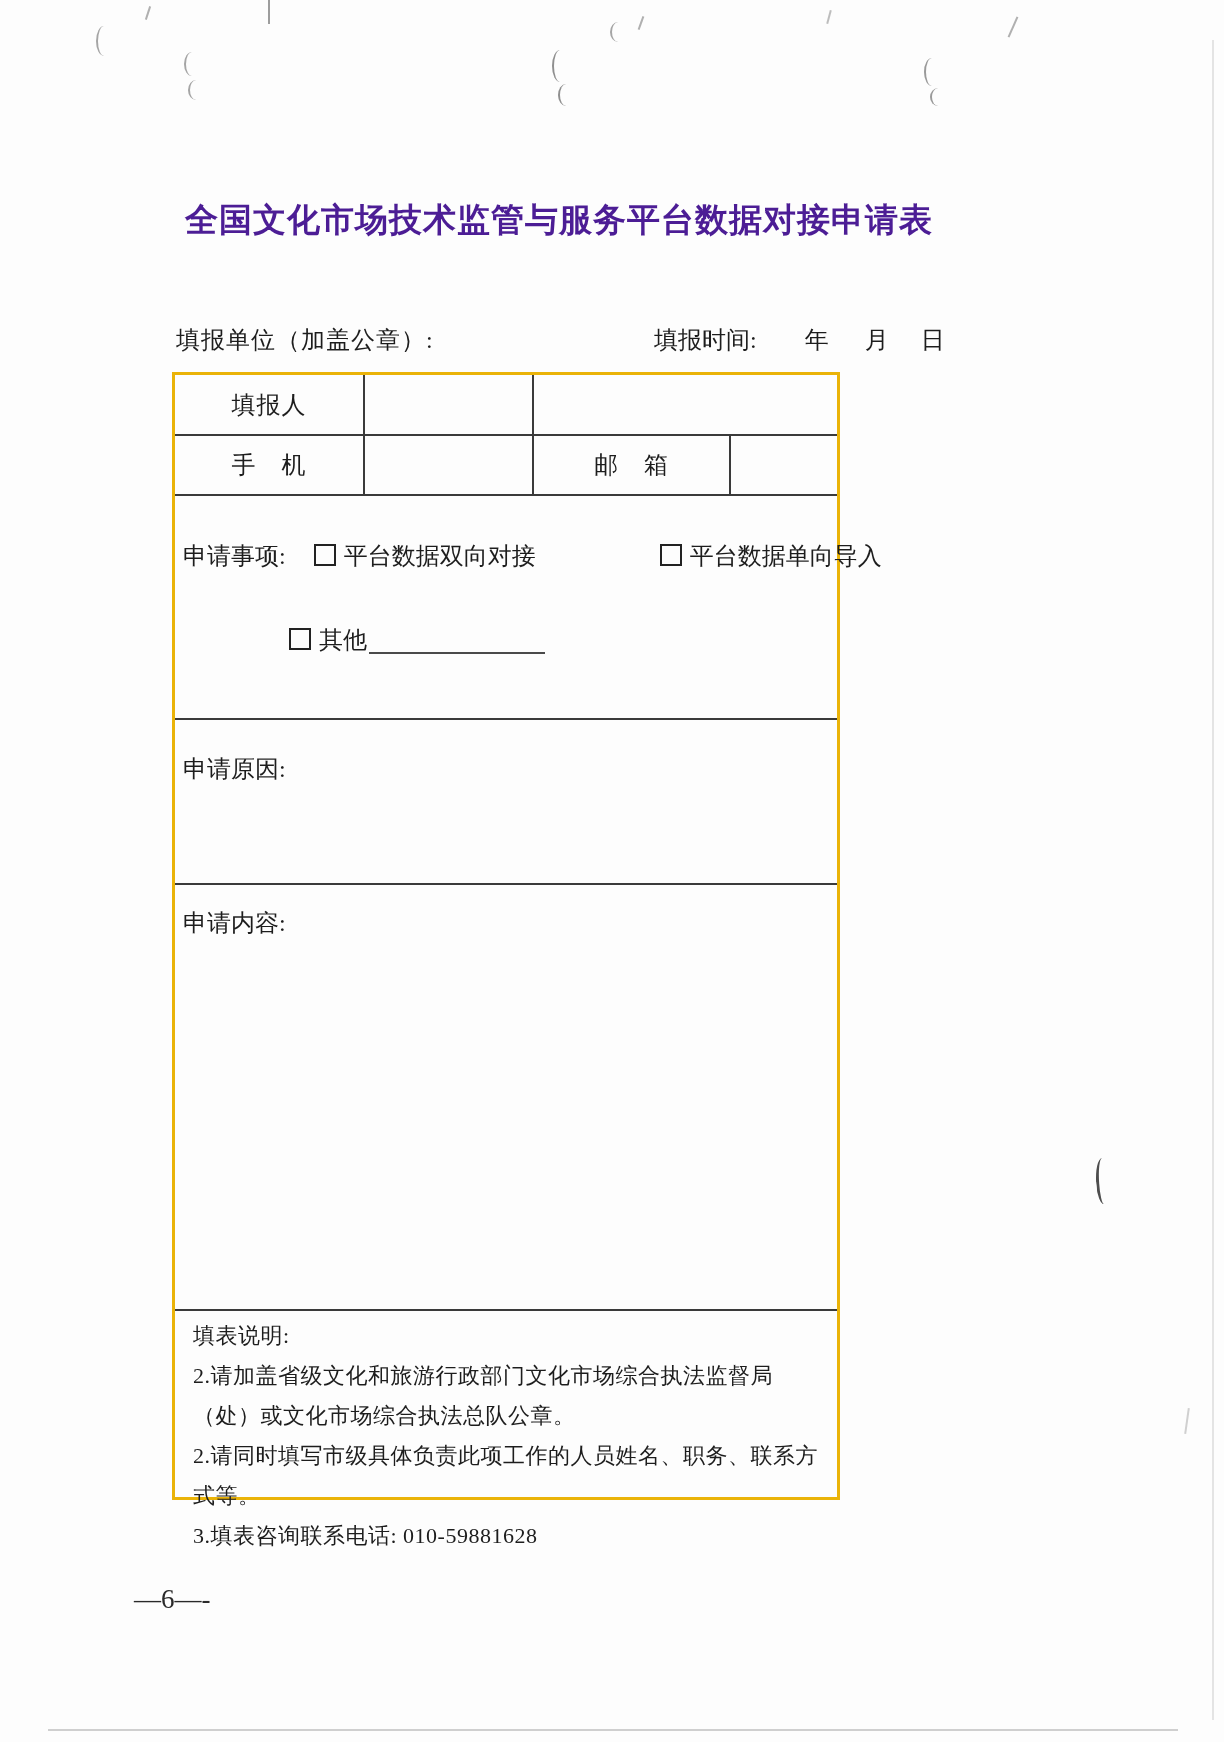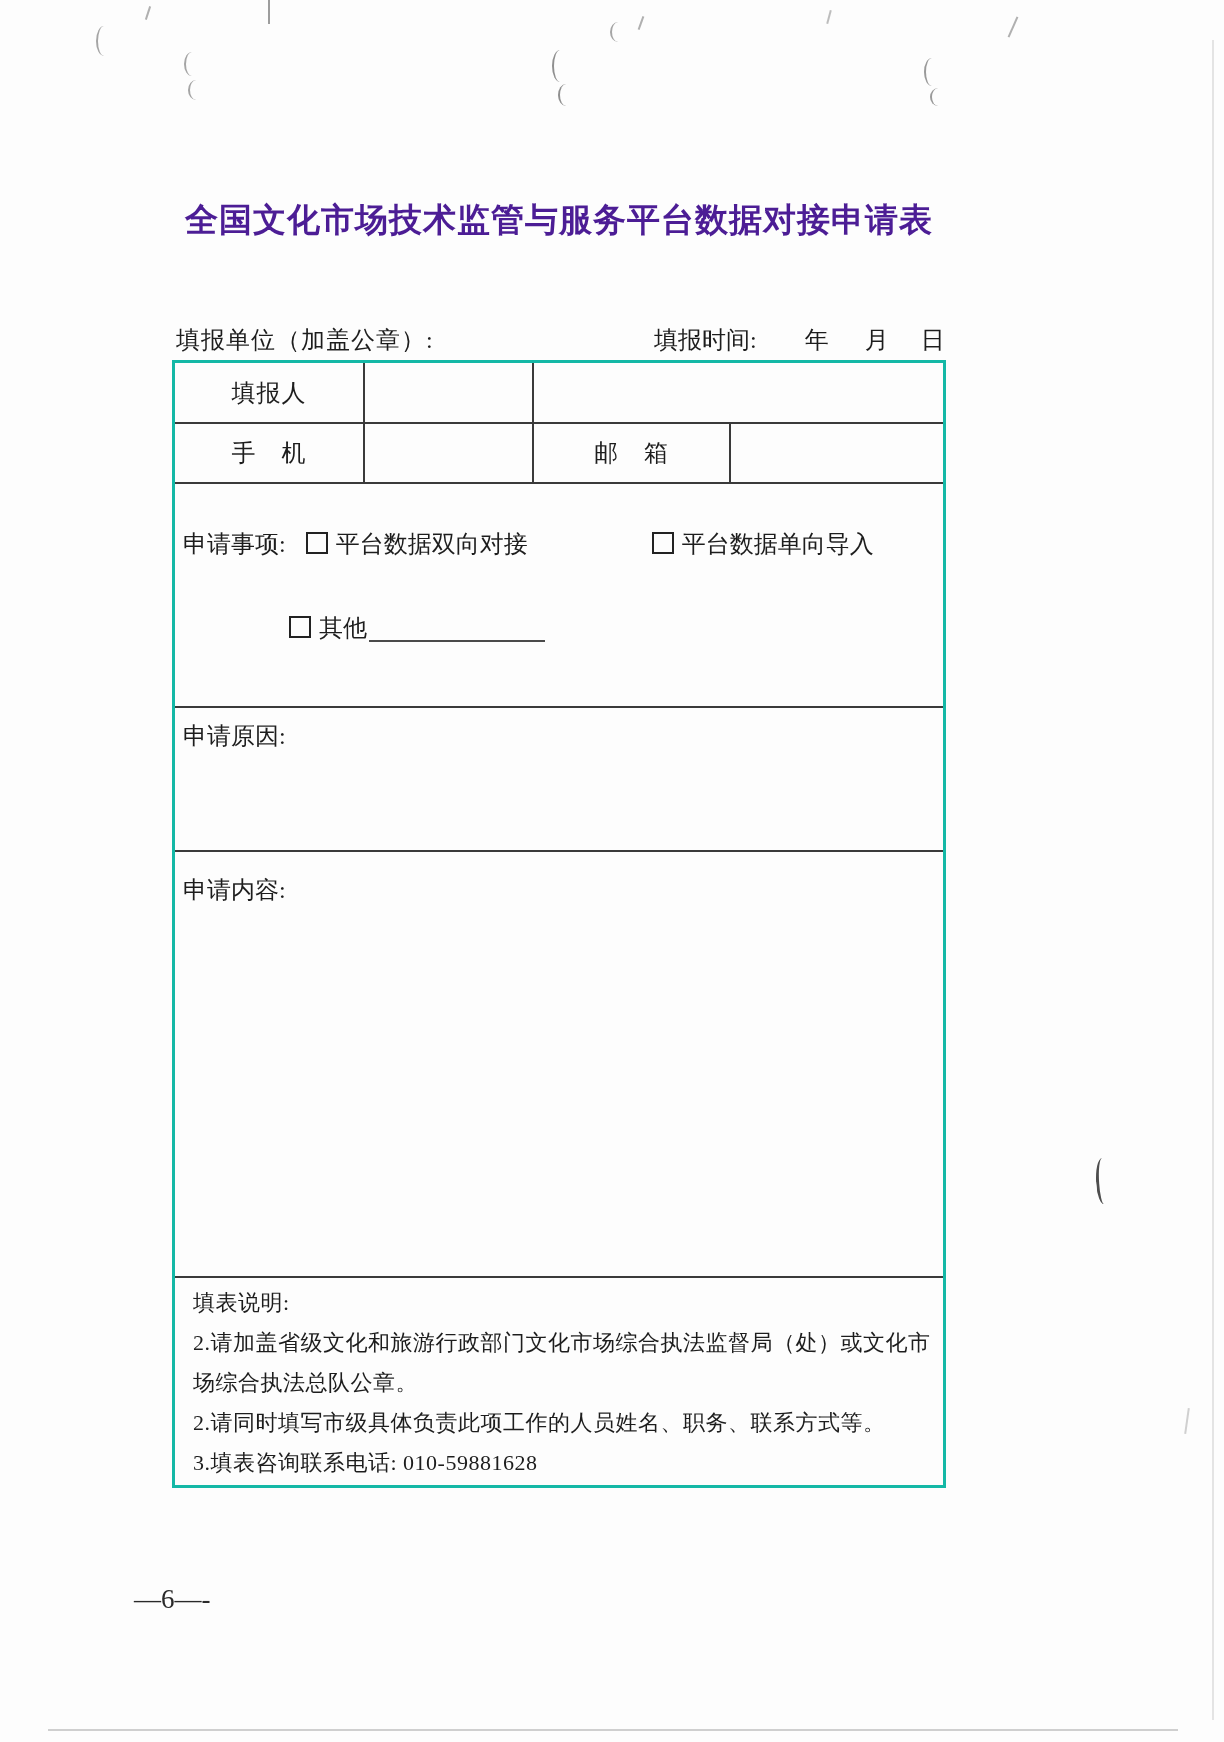--- a/index.html
+++ b/index.html
@@ -21,35 +21,35 @@
     font-size:33px;font-weight:700;letter-spacing:1px;color:#4c1d95;
   }
   .info-line{position:absolute;left:176px;top:324px;width:770px;font-size:24px;}
   .info-line .unit{position:absolute;left:0;top:0;letter-spacing:1px;}
   .time-group{position:absolute;left:478px;top:0;white-space:nowrap;}
   .time-group .yl{margin-left:42px;}
   .time-group .ml{margin-left:30px;}
   .time-group .dl{margin-left:26px;}
   
   .form-table{
-    position:absolute;left:172px;top:360px;width:774px;height:1128px;
-    border:3px solid #14b8a6;box-sizing:border-box;font-size:24px;
+    position:absolute;left:172px;top:372px;width:668px;height:1128px;
+    border:3px solid #eab308;box-sizing:border-box;font-size:24px;
   }
   .row{box-sizing:border-box;border-bottom:2px solid #3a3a3a;position:relative;}
   .row:last-child{border-bottom:none;padding-left:18px;}
   .grid-row{display:grid;grid-template-columns:190px 169px 197px 1fr;}
   .grid-row .cell{
     box-sizing:border-box;border-right:2px solid #3a3a3a;
     display:flex;align-items:center;justify-content:center;letter-spacing:1px;
   }
   .grid-row .cell.last{border-right:none;}
   .r1{height:61px;}
   .r2{height:60px;}
   .r3{height:224px;padding:44px 10px 0 8px;}
-  .r4{height:144px;padding:12px 8px;}
+  .r4{height:144px;padding:12px 8px;margin-top:21px;}
   .r5{height:426px;padding:22px 8px;}
   .r6{padding:5px 4px 0 4px;line-height:40px;font-size:22px;letter-spacing:.5px;}
   .r6 p{margin:0;}
   .apply-line1{white-space:nowrap;}
   .opt2{margin-left:118px;}
   .apply-line2{margin-top:52px;padding-left:106px;}
   .cbox{
     display:inline-block;width:18px;height:18px;border:2px solid #222;
     margin-right:8px;position:relative;top:2px;background:transparent;
   }
@@ -105,21 +105,21 @@
     <div class="row grid-row r2">
       <div class="cell">手　机</div>
       <div class="cell"></div>
       <div class="cell">邮　箱</div>
       <div class="cell last"></div>
     </div>
 
     <div class="row r3">
       <div class="apply-line1">
         <span>申请事项:</span>
-        <span style="margin-left:14px;">
+        <span style="margin-left:22px;">
           <span class="cbox"></span><span>平台数据双向对接</span>
         </span>
         <span class="opt2">
           <span class="cbox"></span><span>平台数据单向导入</span>
         </span>
       </div>
       <div class="apply-line2">
         <span class="cbox"></span><span>其他</span><span class="other-line"></span>
       </div>
     </div>

